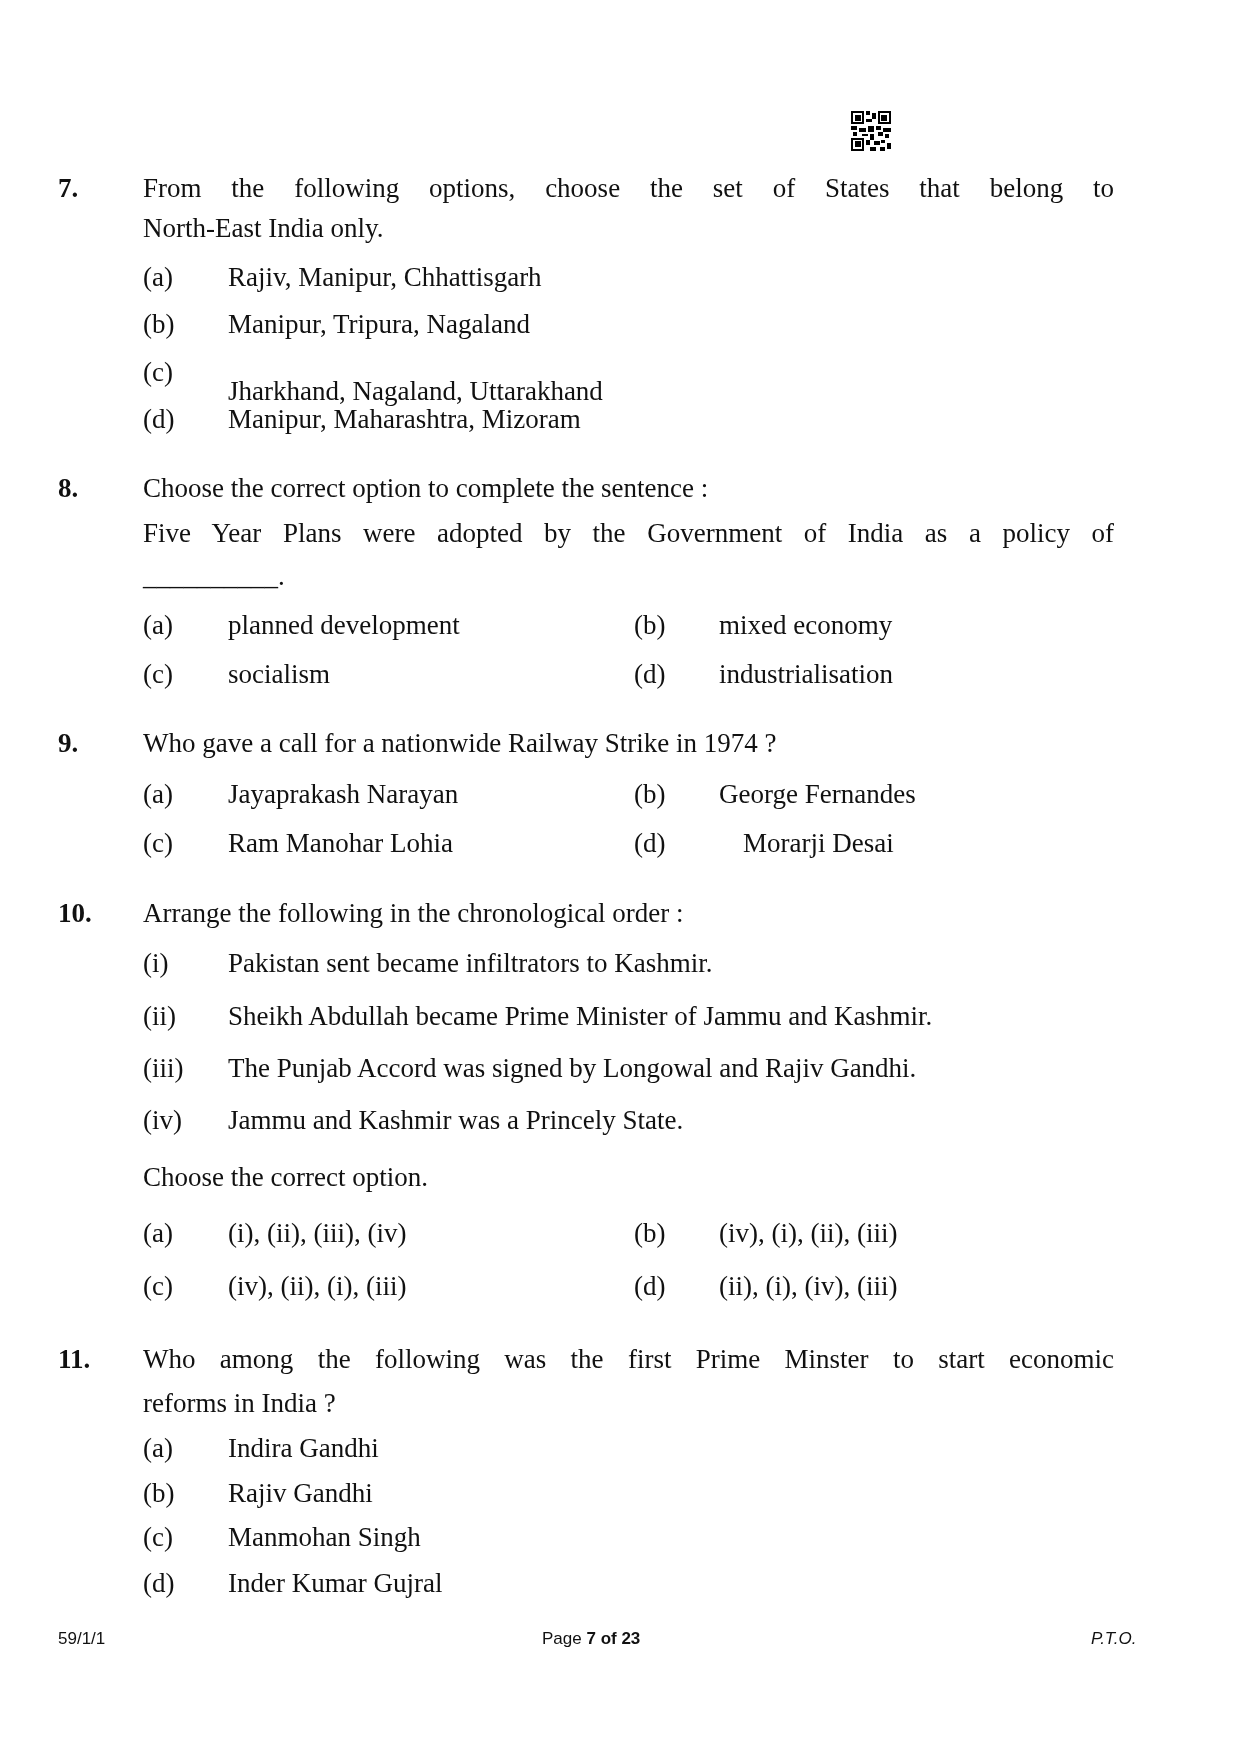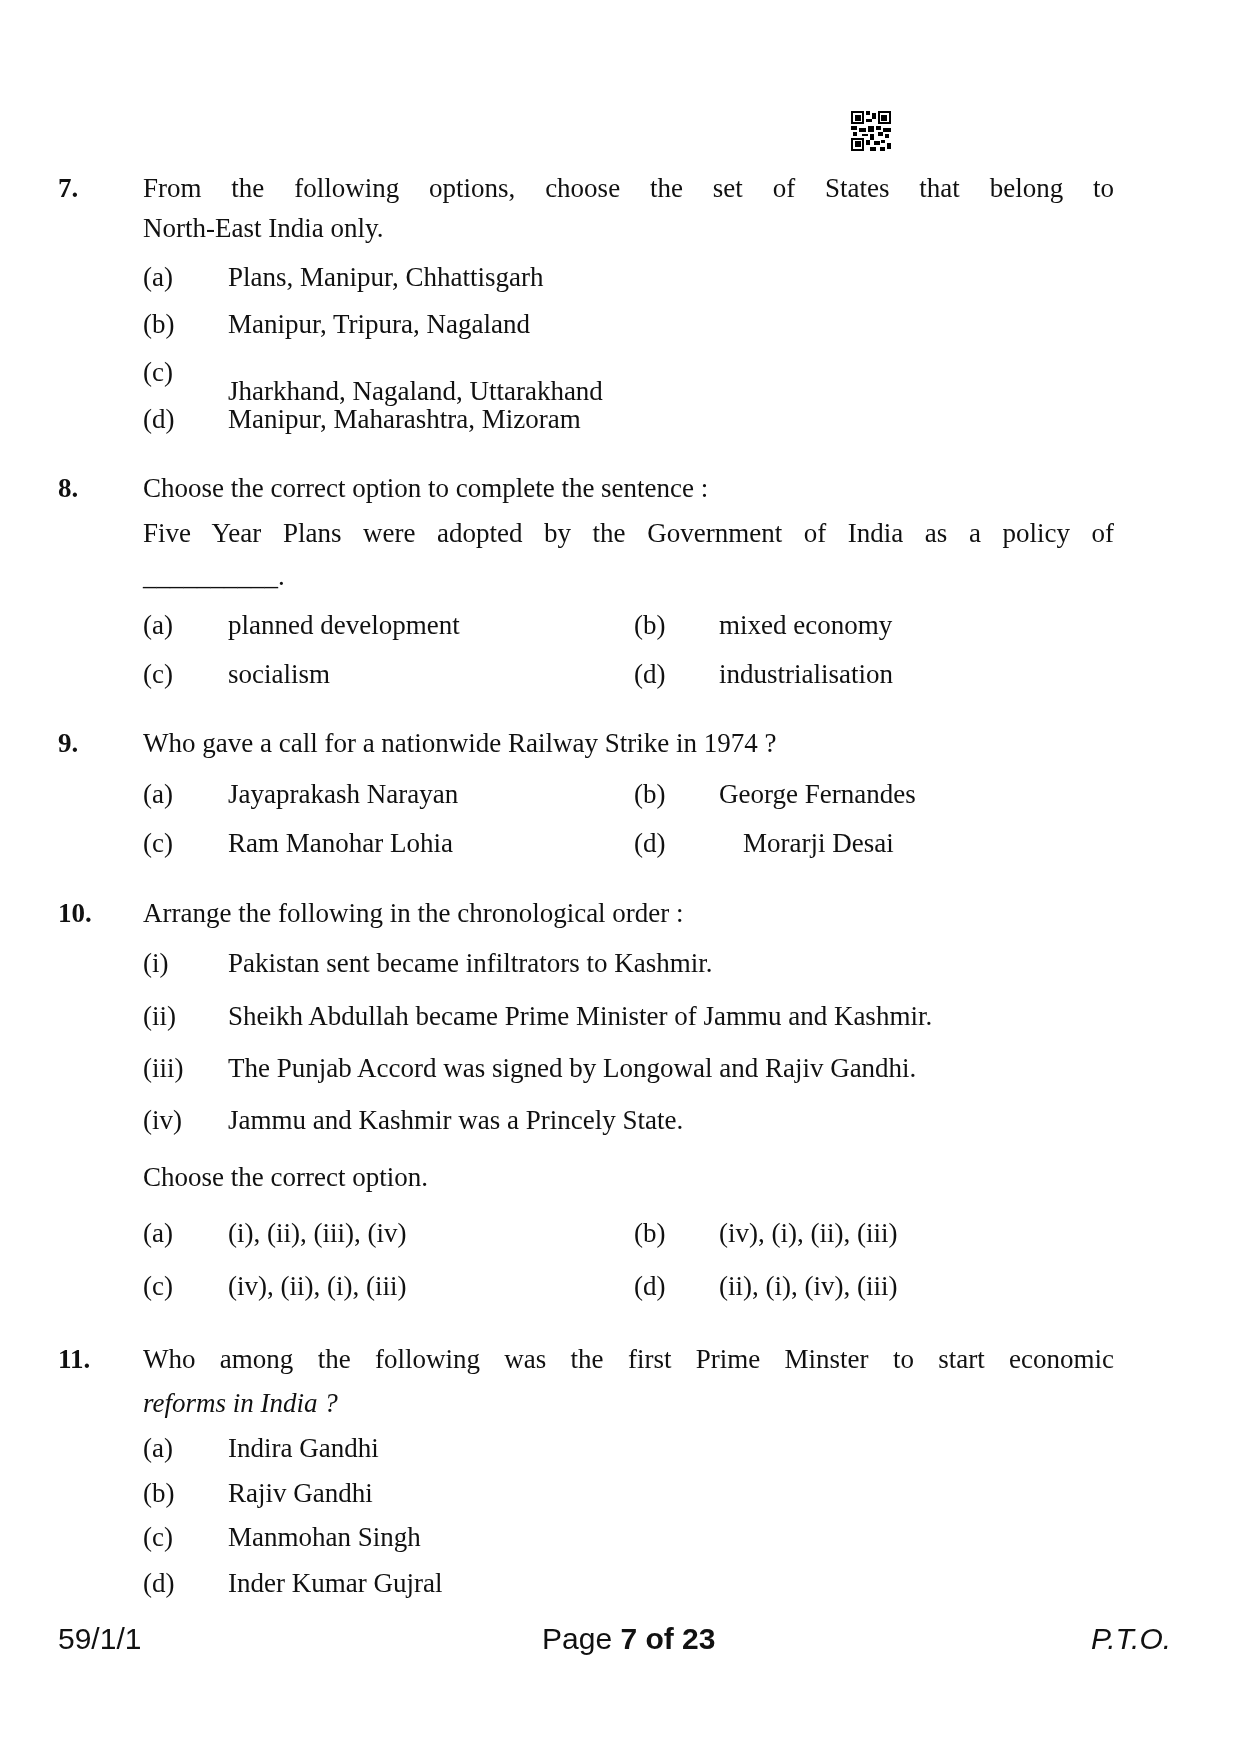--- a/index.html
+++ b/index.html
@@ -1,21 +1,21 @@
 <!DOCTYPE html>
 <html><head>
 <meta charset="utf-8">
 <style>
   html, body { margin:0; padding:0; background:#fff; }
   body { width:1241px; height:1755px; position:relative; overflow:hidden; font-family:"DejaVu Serif","Liberation Serif", serif; color:#111; }
   .abs { position:absolute; white-space:nowrap; }
   .t { font-family:"Liberation Serif","DejaVu Serif", serif; font-size:27px; line-height:32px; }
   .num { font-weight:bold; }
   .just { width:971px; text-align:justify; text-align-last:justify; white-space:normal; }
-  .foot { font-family:"Liberation Sans", sans-serif; font-size:30px; line-height:30px; }
+  .foot { font-family:"Liberation Sans", sans-serif; font-size:17px; line-height:30px; }
   .qr { position:absolute; left:851px; top:110px; width:40px; height:42px; }
 </style>
 </head>
 <body>
 
 <svg class="qr" viewBox="0 0 21 21" shape-rendering="crispEdges">
   <rect x="0" y="0" width="7" height="7" fill="#000"></rect>
     <rect x="1" y="1" width="5" height="5" fill="#fff"></rect>
     <rect x="2" y="2" width="3" height="3" fill="#000"></rect>
   <rect x="14" y="0" width="7" height="7" fill="#000"></rect>
@@ -42,21 +42,21 @@
   <rect x="16" y="15" width="2" height="2" fill="#000"></rect>
     <rect x="19" y="17" width="2" height="3" fill="#000"></rect>
     <rect x="10" y="19" width="3" height="2" fill="#000"></rect>
   <rect x="15" y="19" width="3" height="2" fill="#000"></rect>
 </svg>
 
 <div class="abs t num" style="left:58px;top:172px;">7.</div>
 <div class="abs t just" style="left:143px;top:172px;">From the following options, choose the set of States that belong to</div>
 <div class="abs t" style="left:143px;top:212px;">North-East India only.</div>
 <div class="abs t" style="left:143px;top:261px;">(a)</div>
-<div class="abs t" style="left:228px;top:261px;">Plans, Manipur, Chhattisgarh</div>
+<div class="abs t" style="left:228px;top:261px;">Rajiv, Manipur, Chhattisgarh</div>
 <div class="abs t" style="left:143px;top:308px;">(b)</div>
 <div class="abs t" style="left:228px;top:308px;">Manipur, Tripura, Nagaland</div>
 <div class="abs t" style="left:143px;top:356px;">(c)</div>
 <div class="abs t" style="left:228px;top:356px;margin-top:19px;">Jharkhand, Nagaland, Uttarakhand</div>
 <div class="abs t" style="left:143px;top:403px;">(d)</div>
 <div class="abs t" style="left:228px;top:403px;">Manipur, Maharashtra, Mizoram</div>
 
 <div class="abs t num" style="left:58px;top:472px;">8.</div>
 <div class="abs t" style="left:143px;top:472px;">Choose the correct option to complete the sentence :</div>
 <div class="abs t just" style="left:143px;top:517px;">Five Year Plans were adopted by the Government of India as a policy of</div>
@@ -96,21 +96,21 @@
 <div class="abs t" style="left:228px;top:1217px;">(i), (ii), (iii), (iv)</div>
 <div class="abs t" style="left:634px;top:1217px;">(b)</div>
 <div class="abs t" style="left:719px;top:1217px;">(iv), (i), (ii), (iii)</div>
 <div class="abs t" style="left:143px;top:1270px;">(c)</div>
 <div class="abs t" style="left:228px;top:1270px;">(iv), (ii), (i), (iii)</div>
 <div class="abs t" style="left:634px;top:1270px;">(d)</div>
 <div class="abs t" style="left:719px;top:1270px;">(ii), (i), (iv), (iii)</div>
 
 <div class="abs t num" style="left:58px;top:1343px;">11.</div>
 <div class="abs t just" style="left:143px;top:1343px;">Who among the following was the first Prime Minster to start economic</div>
-<div class="abs t" style="left:143px;top:1387px;font-style:italic;">reforms in India ?</div>
+<div class="abs t" style="left:143px;top:1387px;">reforms in India ?</div>
 <div class="abs t" style="left:143px;top:1432px;">(a)</div>
 <div class="abs t" style="left:228px;top:1432px;">Indira Gandhi</div>
 <div class="abs t" style="left:143px;top:1477px;">(b)</div>
 <div class="abs t" style="left:228px;top:1477px;">Rajiv Gandhi</div>
 <div class="abs t" style="left:143px;top:1521px;">(c)</div>
 <div class="abs t" style="left:228px;top:1521px;">Manmohan Singh</div>
 <div class="abs t" style="left:143px;top:1567px;">(d)</div>
 <div class="abs t" style="left:228px;top:1567px;">Inder Kumar Gujral</div>
 
 <div class="abs foot" style="left:58px;top:1624px;">59/1/1</div>

